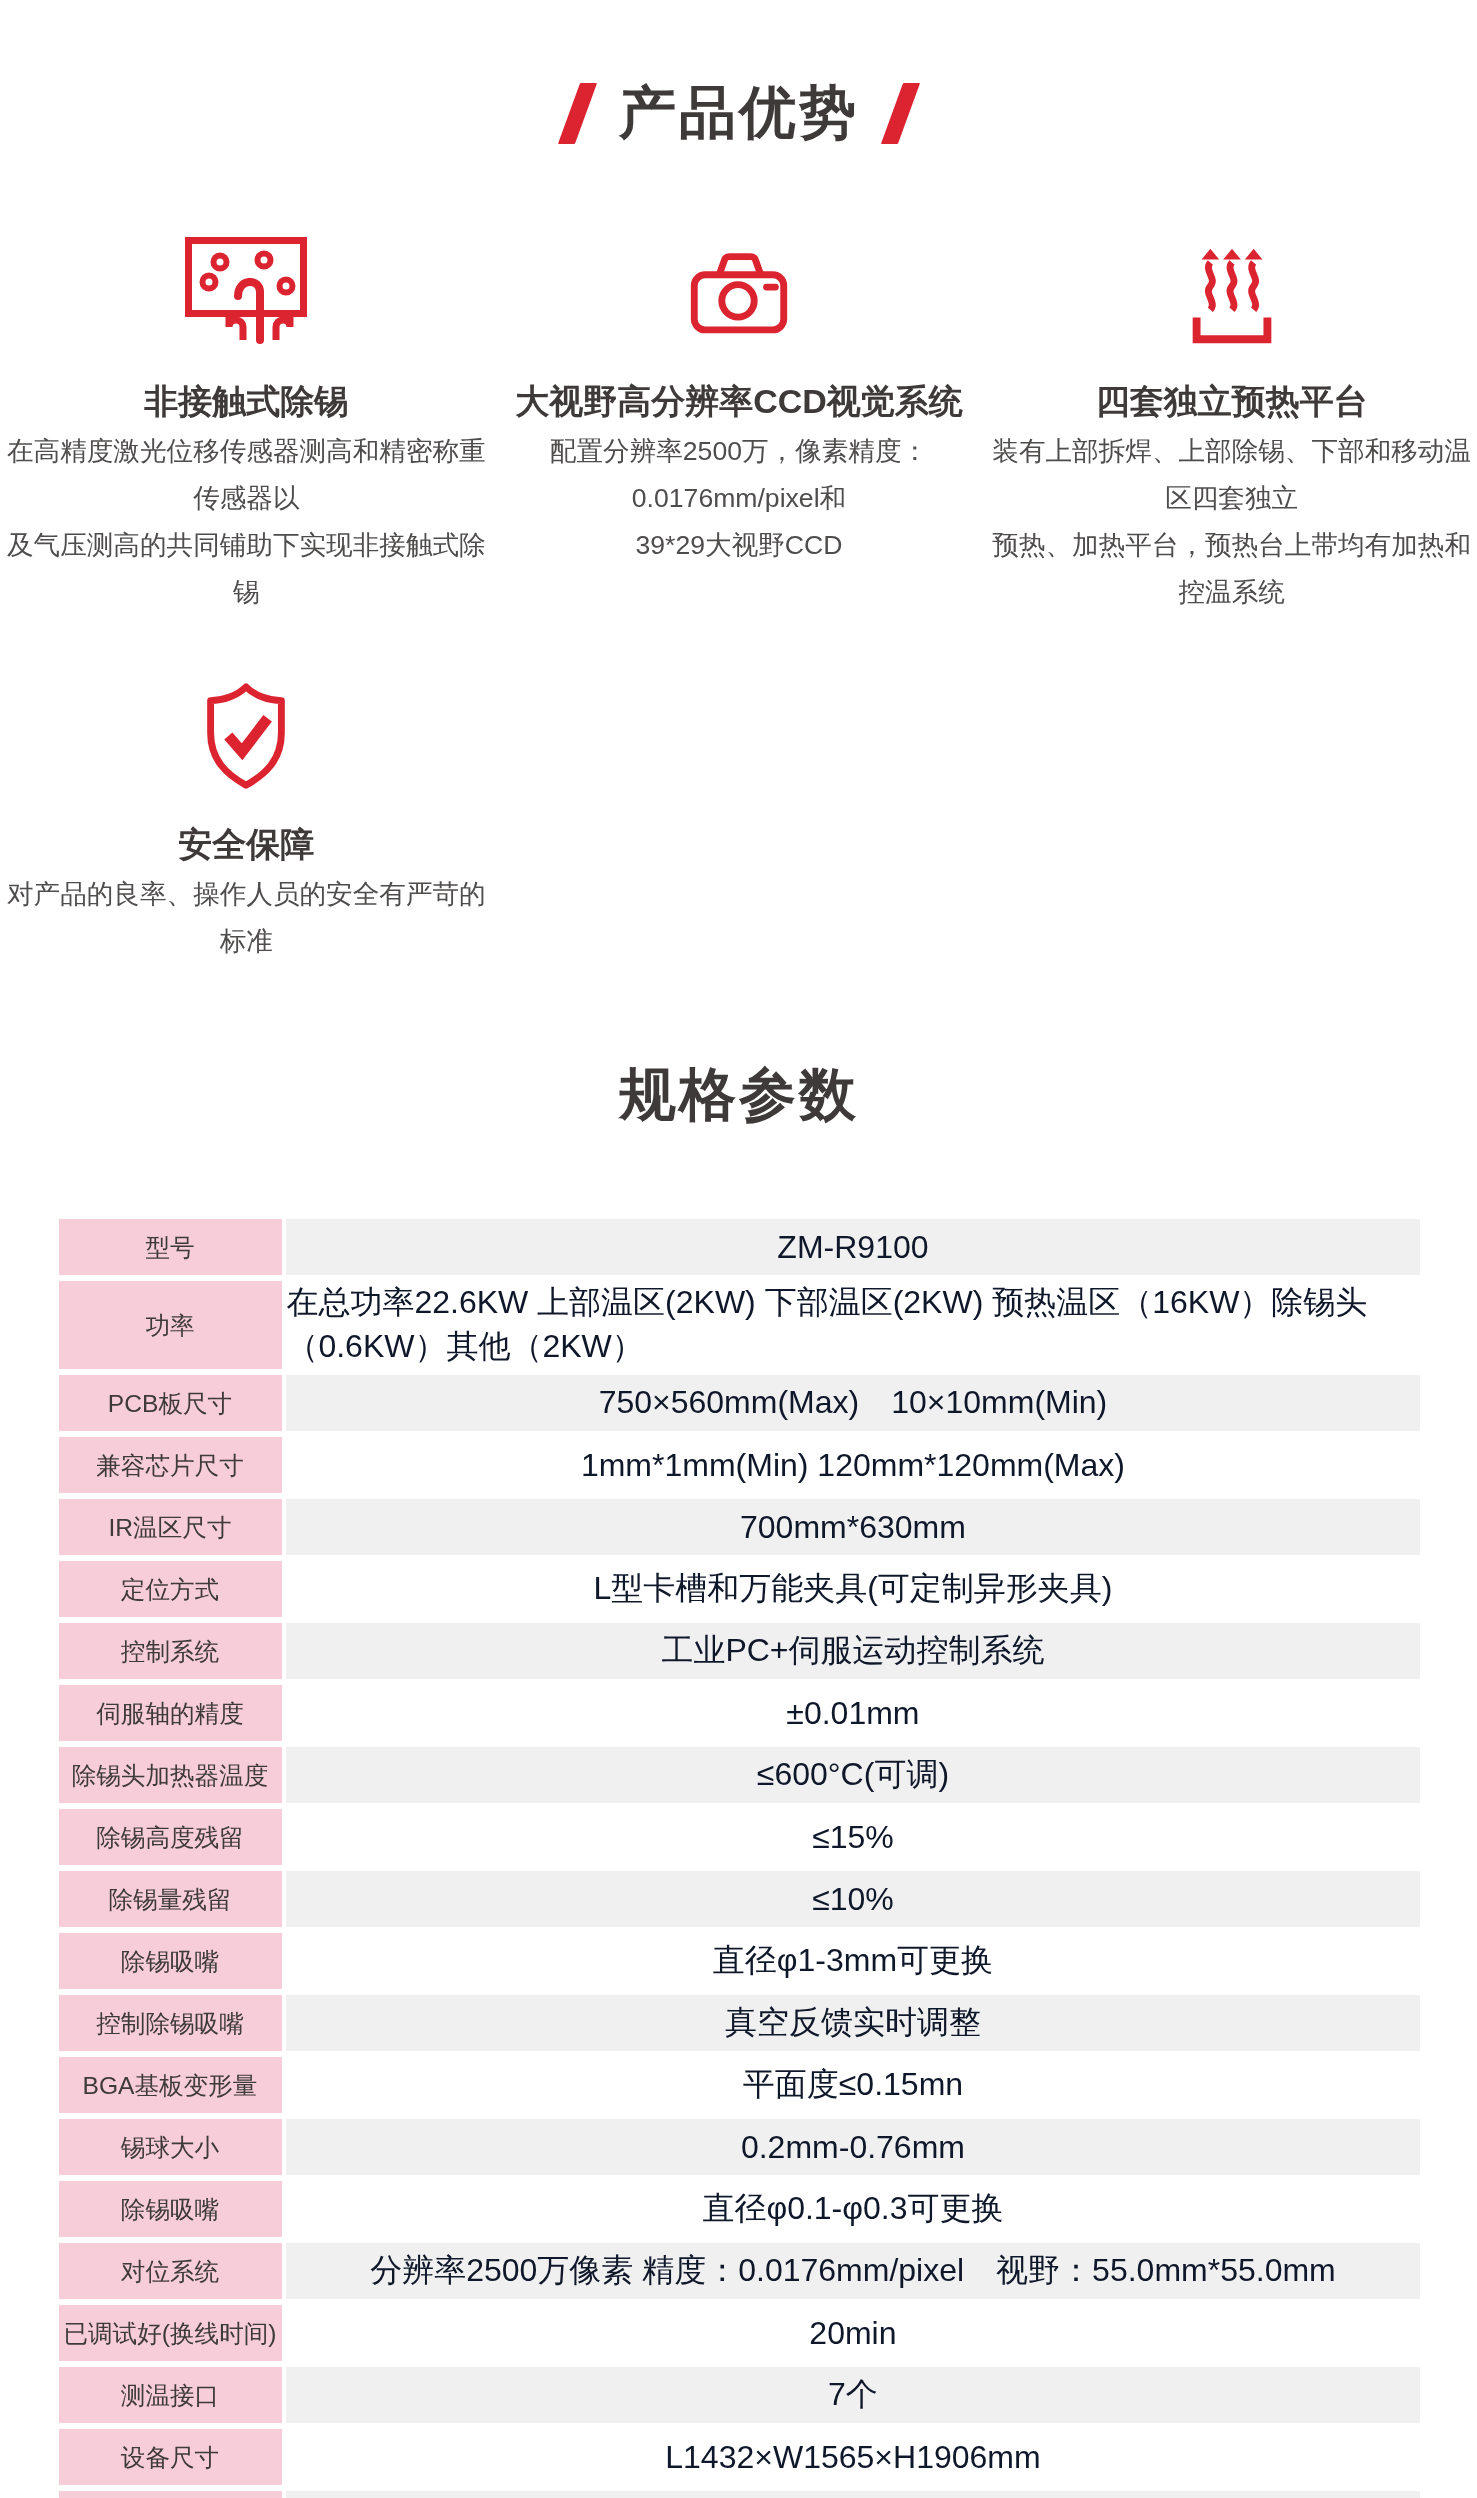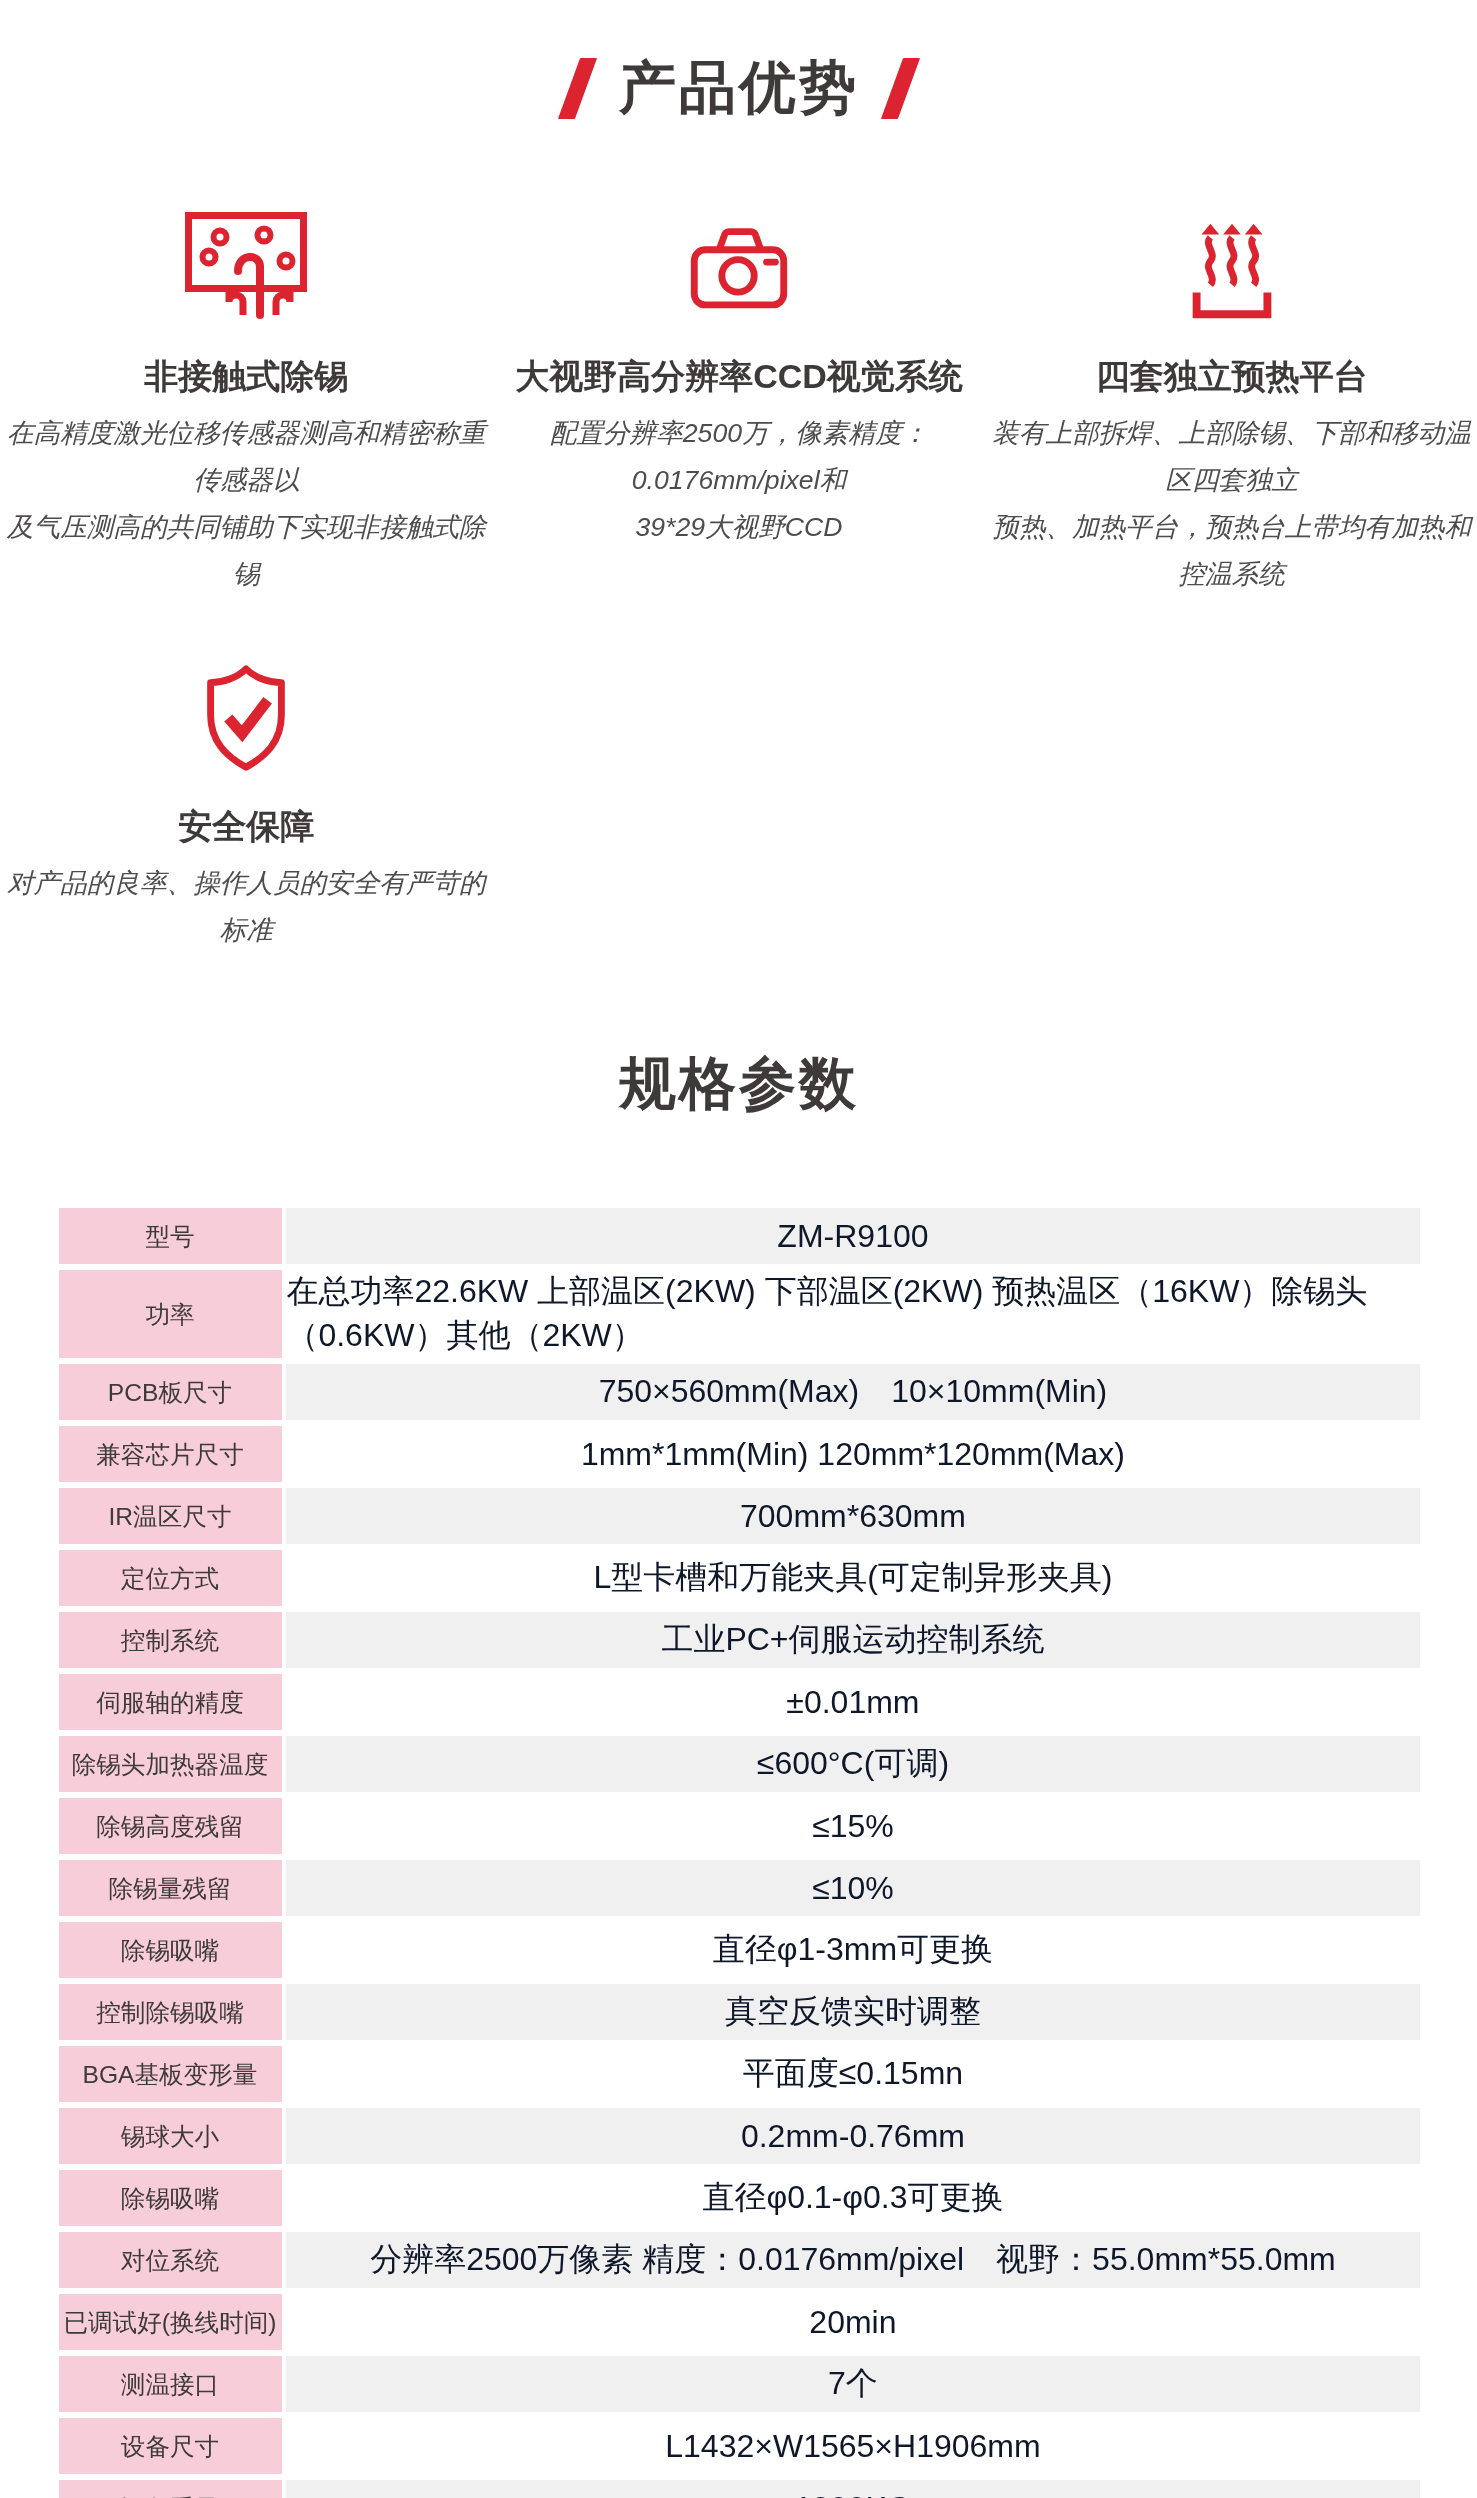--- a/index.html
+++ b/index.html
@@ -6,21 +6,21 @@
   body {
     width:1478px; height:2498px; position:relative;
     font-family:"Liberation Sans","DejaVu Sans",sans-serif;
     color:#3e3a39;
   }
   
   .section-heading {
     display:flex; justify-content:center; align-items:center;
     gap:33px; height:95px;
   }
-  .heading-1 { padding-top:41px; }
+  .heading-1 { padding-top:66px; }
   .heading-2 { margin-top:83px;flex-direction:column; }
   .slash {
     width:16.7px; height:61px; background:#dc2430;
     transform:skewX(-20deg); border-radius:1px;
   }
   .heading-text {
     font-size:57px; font-weight:800; letter-spacing:3px; color:#3e3a39;
   }
   
   .features {
@@ -28,21 +28,21 @@
     row-gap:63px; margin-top:74px;
   }
   .feature {
     display:flex; flex-direction:column; align-items:center;
     text-align:center;
   }
   .feature-icon {
     height:120px; display:flex; align-items:flex-start; justify-content:center;
   }
   .feature-title { margin-top:25.6px; font-size:34px; font-weight:700; color:#3e3a39; line-height:41px; }
-  .feature-desc { margin-top:13px; font-size:26.6px; line-height:47px; color:#4f4c4c;font-style:italic; }
+  .feature-desc { margin-top:6px; font-size:26.6px; line-height:47px; color:#4f4c4c; }
   .feature-desc div:empty { display:none; }
   
   .spec-table { width:1361px; margin:76px auto 0 auto; }
   .spec-row { display:flex; gap:4.9px; margin-bottom:4.9px;margin-top:6px; }
   .spec-label {
     width:223px; min-height:56px; background:#f6cdd8;
     display:flex; align-items:center; justify-content:center;
     font-size:24.6px; color:#3e3a39; white-space:nowrap;
   }
   .spec-value {

